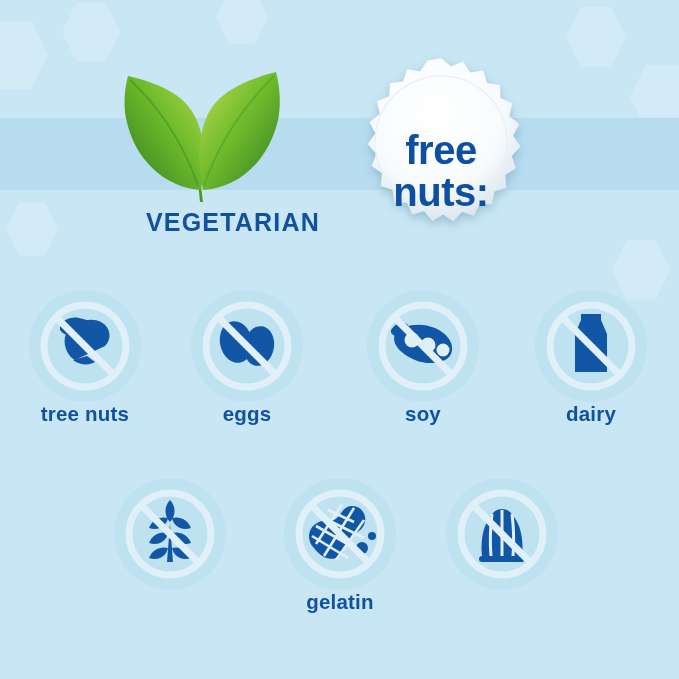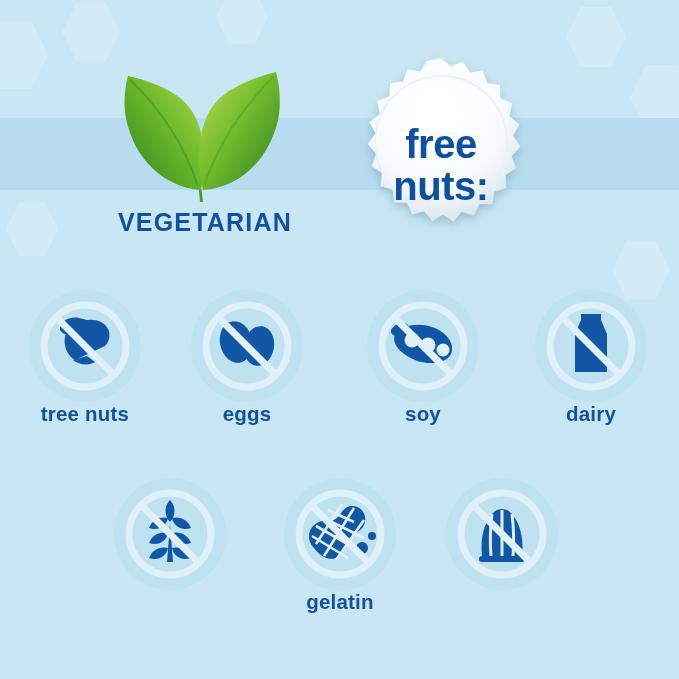--- a/index.html
+++ b/index.html
@@ -43,39 +43,39 @@
     left: 108px;
     top: 62px;
     width: 190px;
     height: 145px;
   }
   .veg-label {
     position: absolute;
     left: 90px;
     top: 208px;
     width: 230px;
-    text-align: center;
+    text-align: right;
     color: #12519e;
     font-size: 25px;
     font-weight: bold;
     letter-spacing: 1.2px;
   }
 
   
   .badge {
     position: absolute;
     left: 330px;
     top: 50px;
     width: 222px;
     height: 222px;
   }
   .badge-text {
     position: absolute;
     left: 0;
-    top: 74px;
+    top: 80px;
     width: 222px;
     text-align: center;
     color: #0d4fa0;
     font-size: 40px;
     font-weight: bold;
     line-height: 1.04;
     letter-spacing: -0.5px;
   }
 
   

